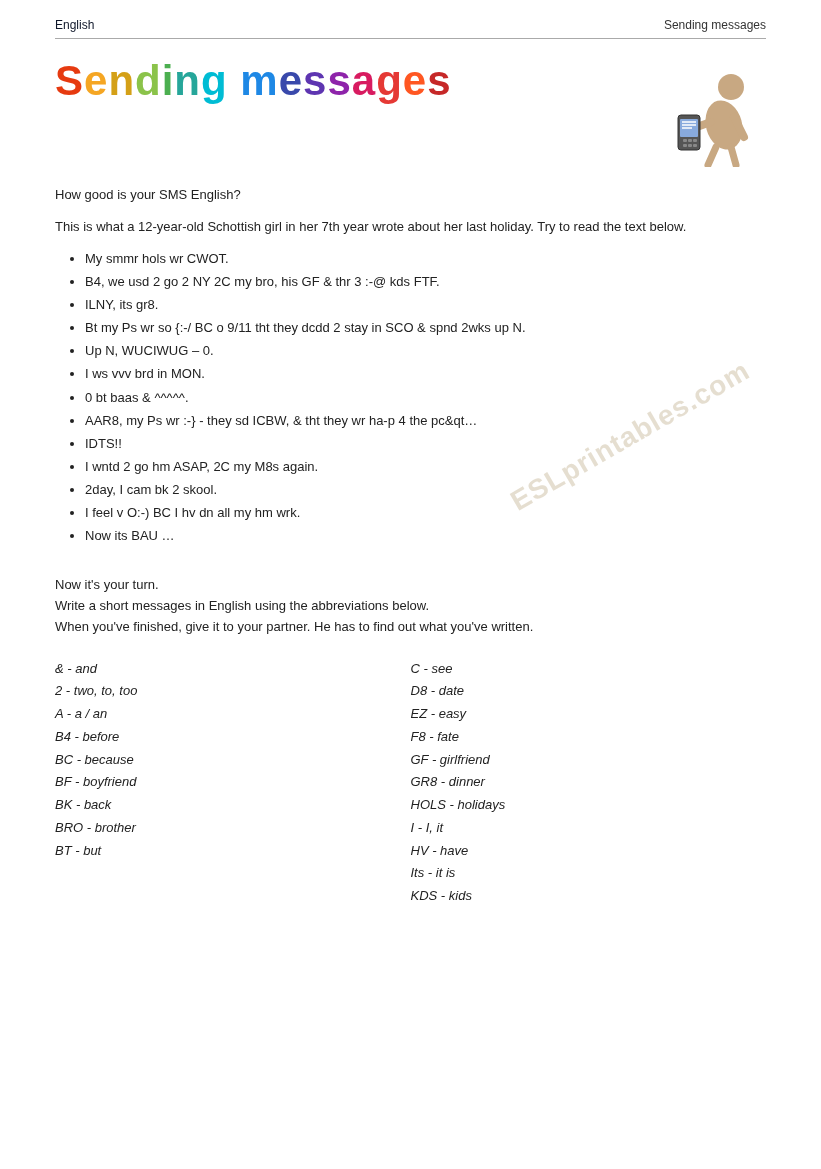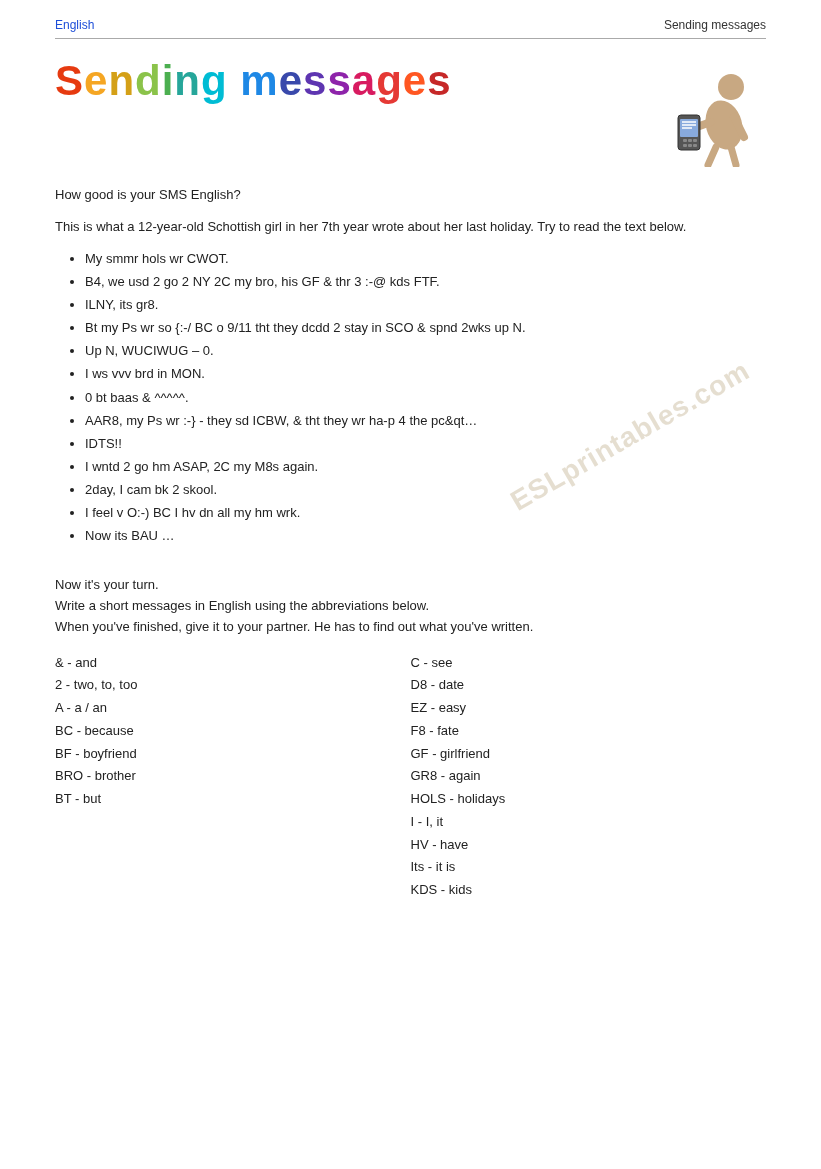--- a/index.html
+++ b/index.html
@@ -30,21 +30,21 @@
       display: flex;
       justify-content: space-between;
       align-items: center;
       border-bottom: 1px solid #aaa;
       padding-bottom: 6px;
       margin-bottom: 18px;
     }
 
     .header-left {
       font-size: 12px;
-      color: #1d4ed8;
+      color: #0f172a;
     }
 
     .header-right {
       font-size: 12px;
       color: #333;
     }
 
     .title-section {
       display: flex;
       justify-content: space-between;
@@ -101,21 +101,21 @@
       margin-bottom: 28px;
       font-size: 13px;
       line-height: 1.7;
     }
 
     .bullet-list li {
       margin-bottom: 1px;
     }
 
     .instructions {
-      margin-bottom: 14px;
+      margin-bottom: 20px;
       font-size: 13px;
       line-height: 1.6;
     }
 
     .watermark {
       position: absolute;
       right: 55px;
       top: 420px;
       font-size: 28px;
       font-weight: bold;
@@ -133,20 +133,21 @@
     }
 
     .abbrev-columns {
       display: flex;
       gap: 0;
     }
 
     .abbrev-col {
       flex: 1;
       padding-right: 20px;
+      font-style: italic;
     }
 
     .abbrev-col div {
       line-height: 1.75;
     }
   </style>
 </head>
 <body>
 
 <div class="page">
@@ -213,32 +214,34 @@
     <p>Write a short messages in English using the abbreviations below.</p>
     <p>When you've finished, give it to your partner. He has to find out what you've written.</p>
   </div>
 
   <div class="abbrev-section">
     <div class="abbrev-columns">
       <div class="abbrev-col">
         <div>&amp; - and</div>
         <div>2 - two, to, too</div>
         <div>A - a / an</div>
+        <div>B4 - before</div>
         <div>BC - because</div>
         <div>BF - boyfriend</div>
+        <div>BK - back</div>
         <div>BRO - brother</div>
         <div>BT - but</div>
       </div>
       <div class="abbrev-col">
         <div>C - see</div>
         <div>D8 - date</div>
         <div>EZ - easy</div>
         <div>F8 - fate</div>
         <div>GF - girlfriend</div>
-        <div>GR8 - again</div>
+        <div>GR8 - dinner</div>
         <div>HOLS - holidays</div>
         <div>I - I, it</div>
         <div>HV - have</div>
         <div>Its - it is</div>
         <div>KDS - kids</div>
       </div>
     </div>
   </div>
 
   <div class="watermark">ESLprintables.com</div>

